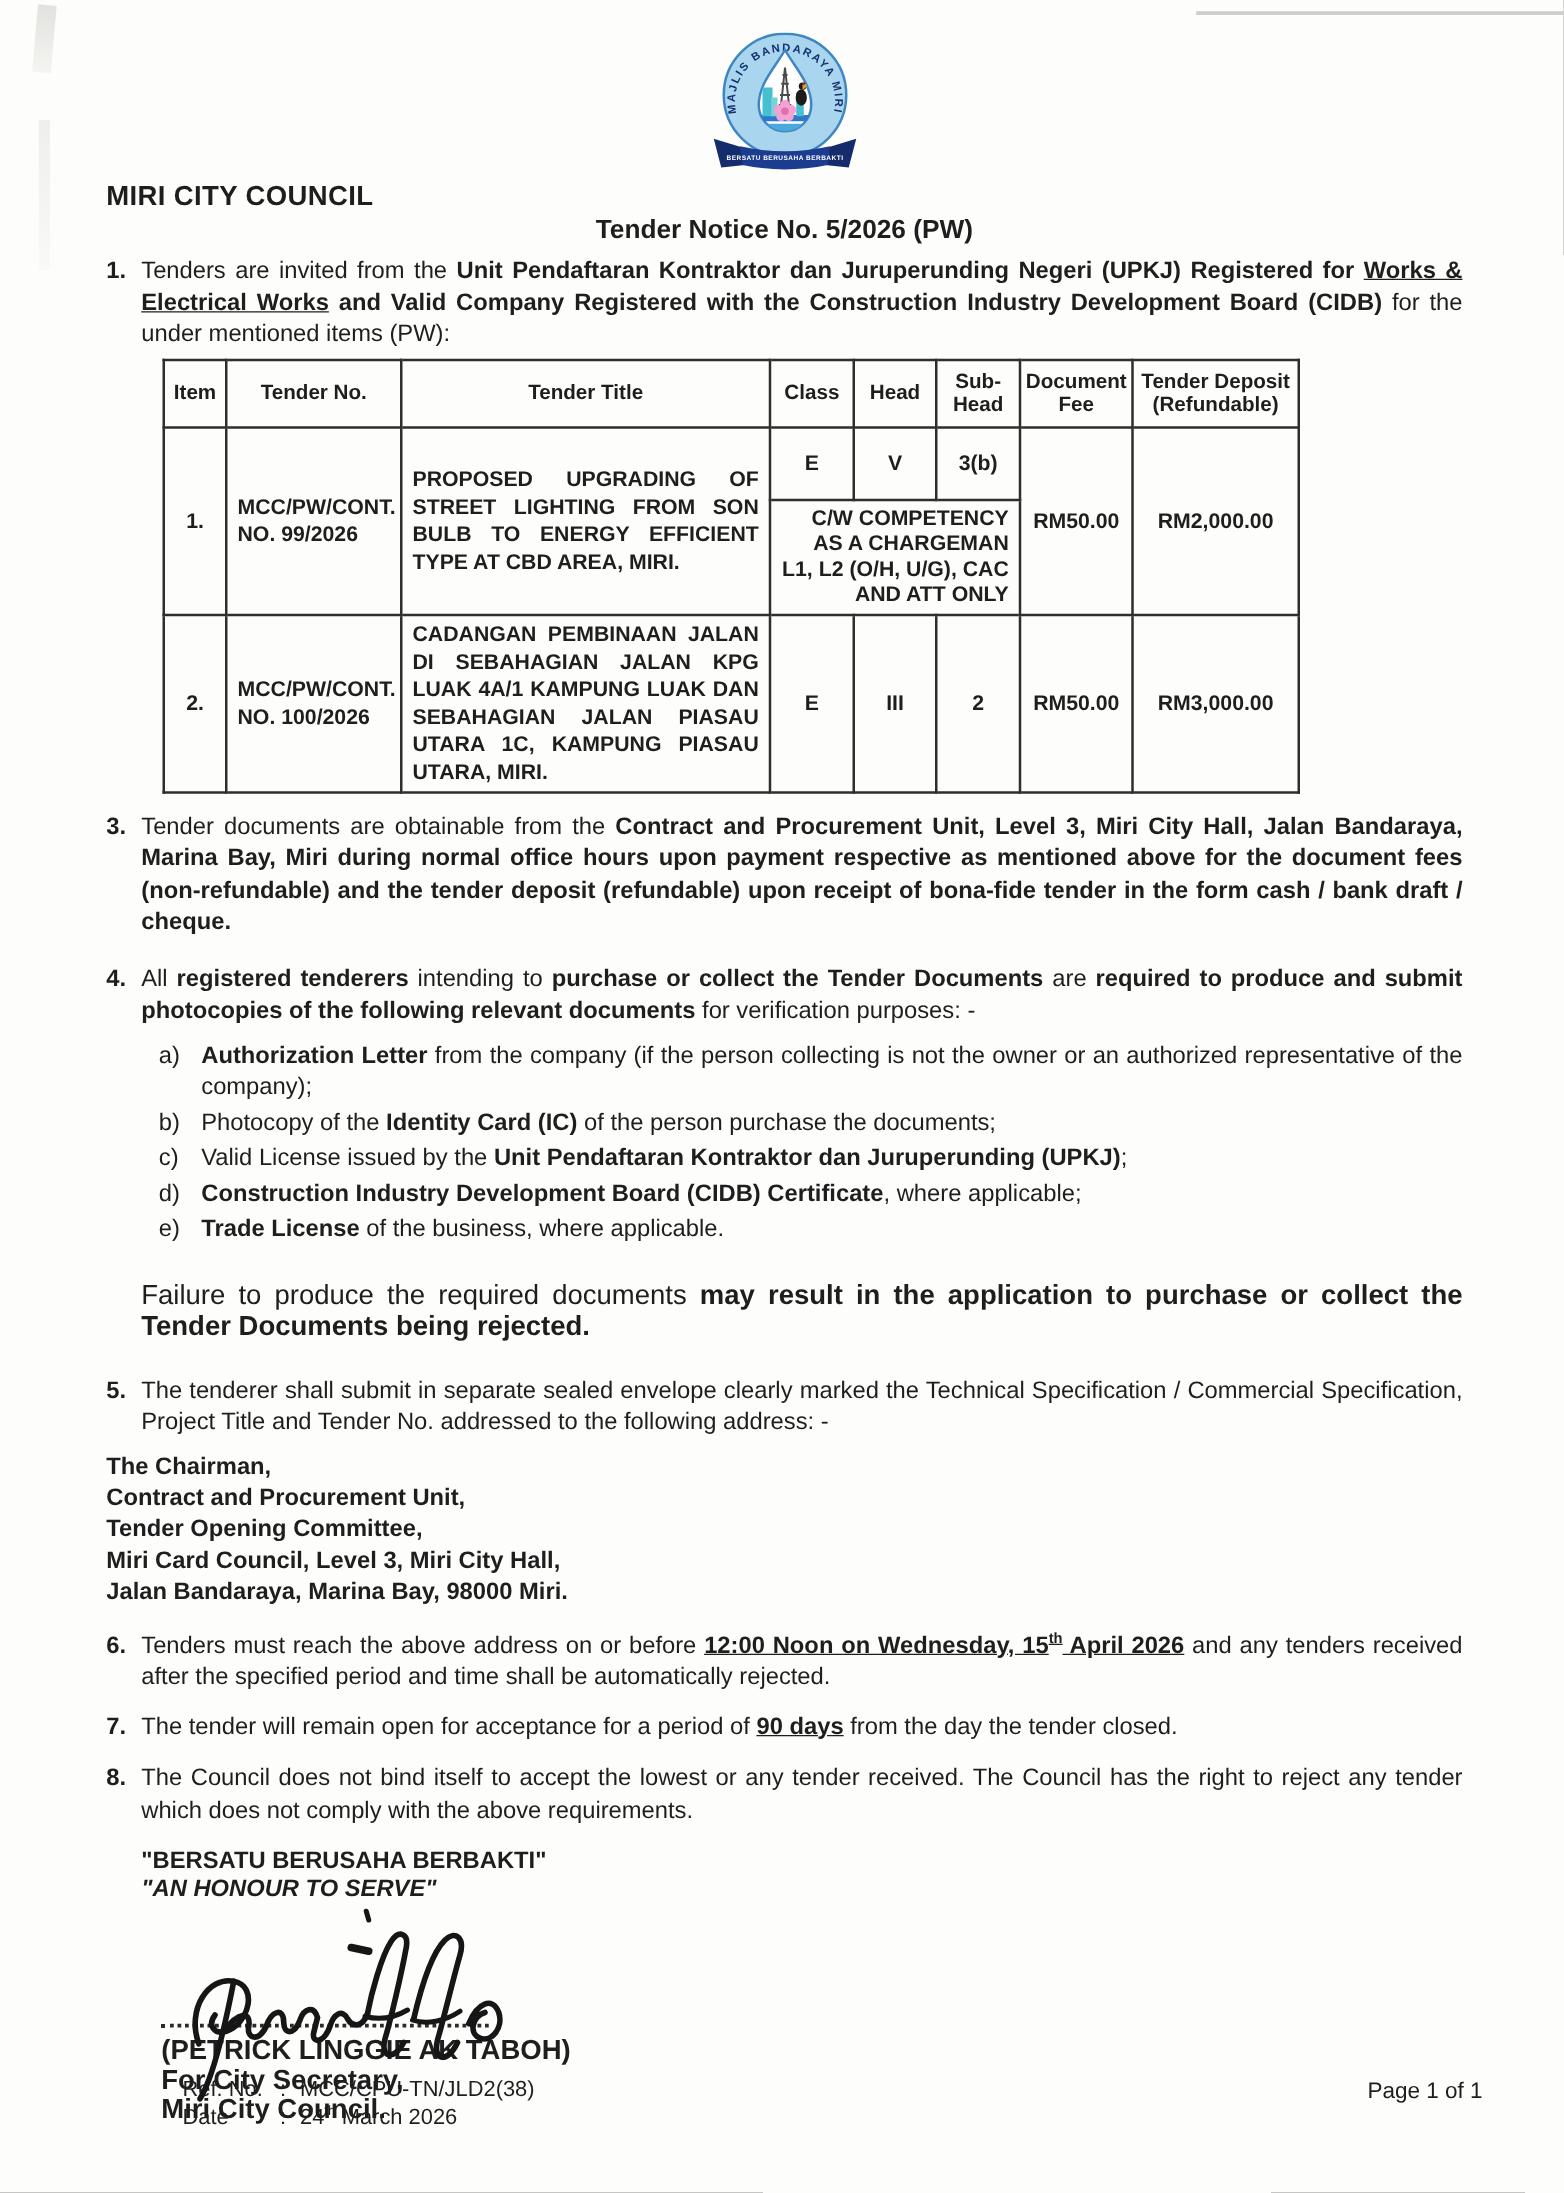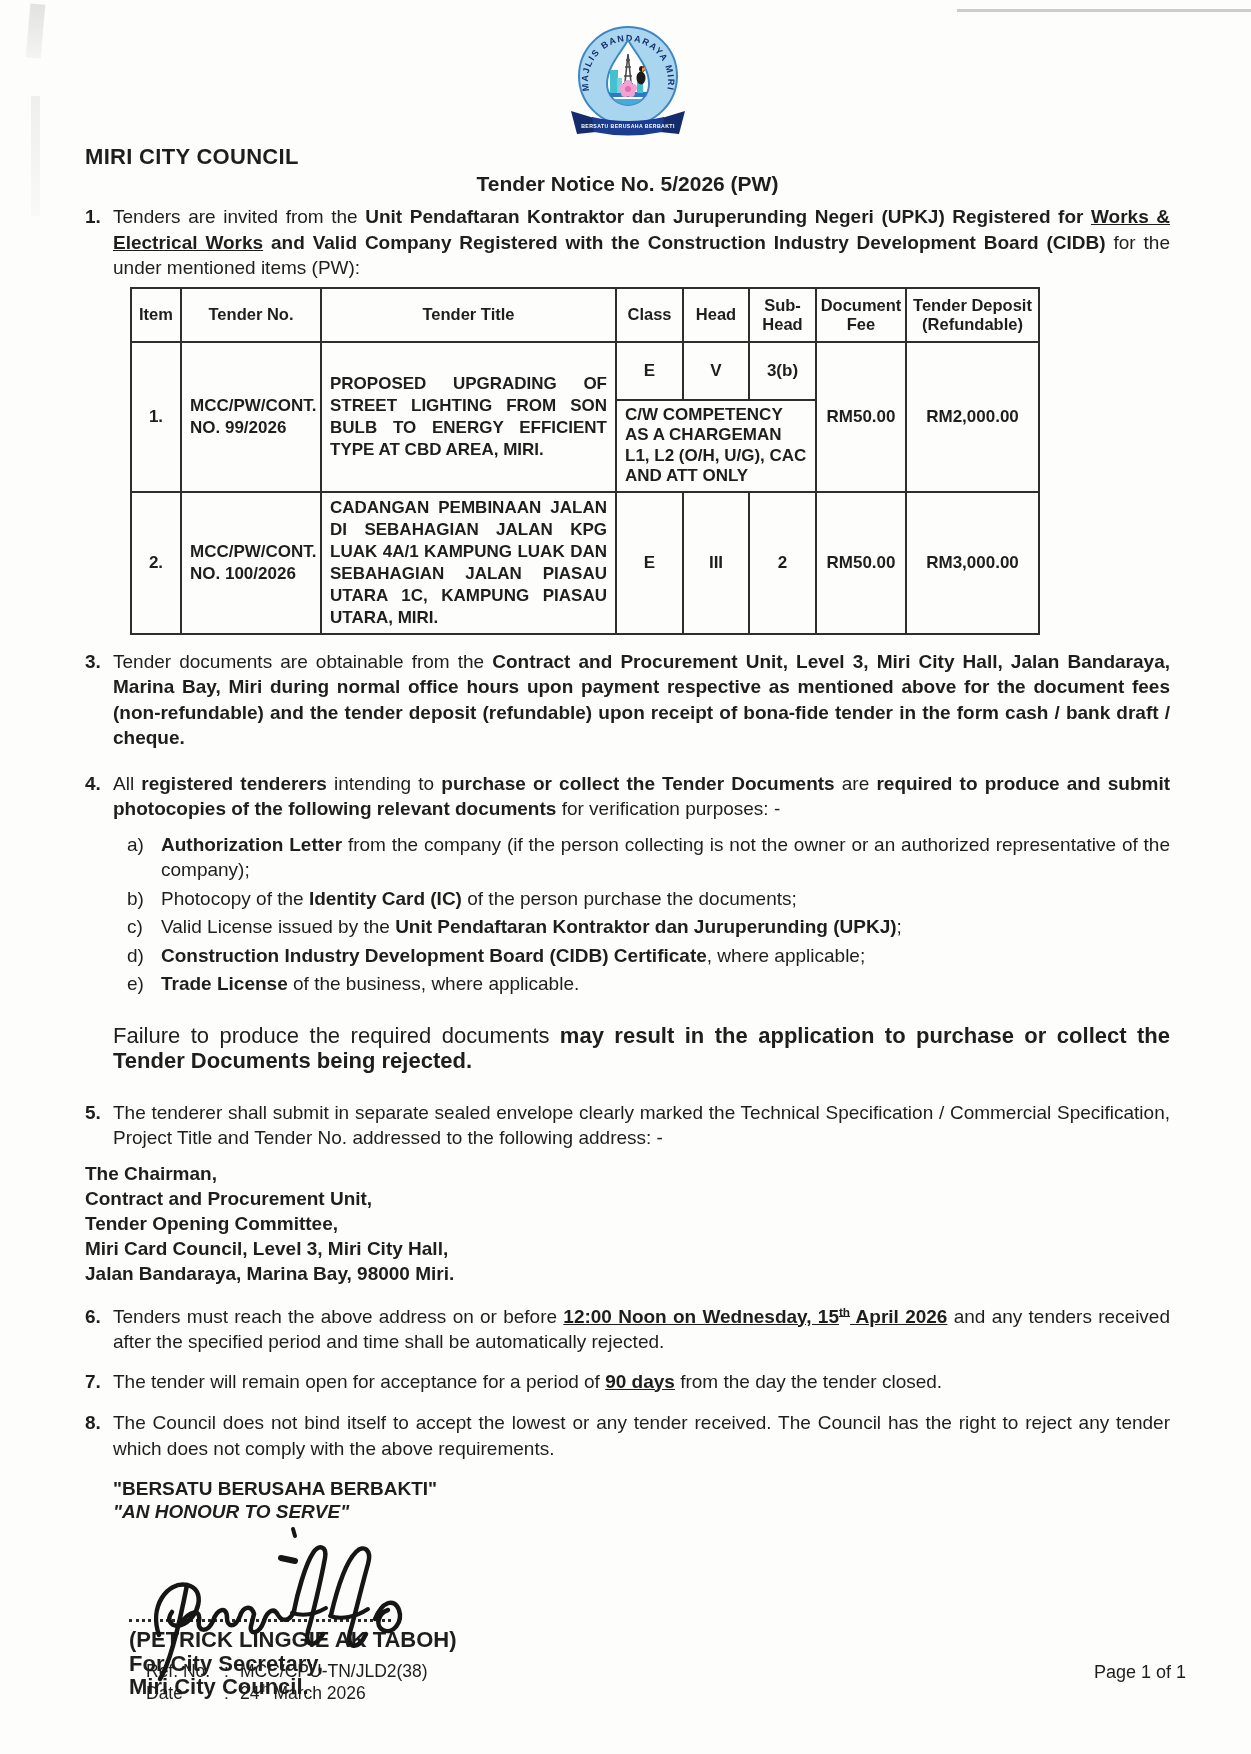--- a/index.html
+++ b/index.html
@@ -32,21 +32,21 @@
   table.tender th,table.tender td{border:2px solid #2e2e2e;padding:4px 8px;
     font-size:17px;vertical-align:middle;overflow:hidden;}
   table.tender th{font-weight:700;font-size:16.5px;line-height:19px;text-align:center;padding:5px 3px;height:42px;}
   td.c{text-align:center;}
   td.bold{font-weight:700;}
   td.title-cell{text-align:justify;font-weight:700;line-height:22px;padding:8px 10px;}
   td.tno{font-weight:700;line-height:22px;padding-left:9px;}
   tr.r1a{height:58px;}
   tr.r1b{height:82px;}
   tr.r2{height:115px;}
-  td.comp{font-weight:700;text-align:left;line-height:20.5px;padding:3px 4px;}
+  td.comp{font-weight:700;text-align:right;line-height:20.5px;padding:3px 4px;}
   
   .mb20{margin-bottom:20px;} .mb16{margin-bottom:16px;} .mb14{margin-bottom:14px;}
   .mb10{margin-bottom:10px;}
   
   .sublist{margin:10px 0 22px 14px;}
   .subitem{display:grid;grid-template-columns:34px 1fr;font-size:19px;line-height:25.5px;
     text-align:justify;margin-bottom:3px;}
   .note{font-size:22px;line-height:25.5px;text-align:justify;margin:26px 0 26px 0;}
   
   .address{font-weight:700;text-align:left;font-size:19px;line-height:25px;margin:10px 0 18px;}

